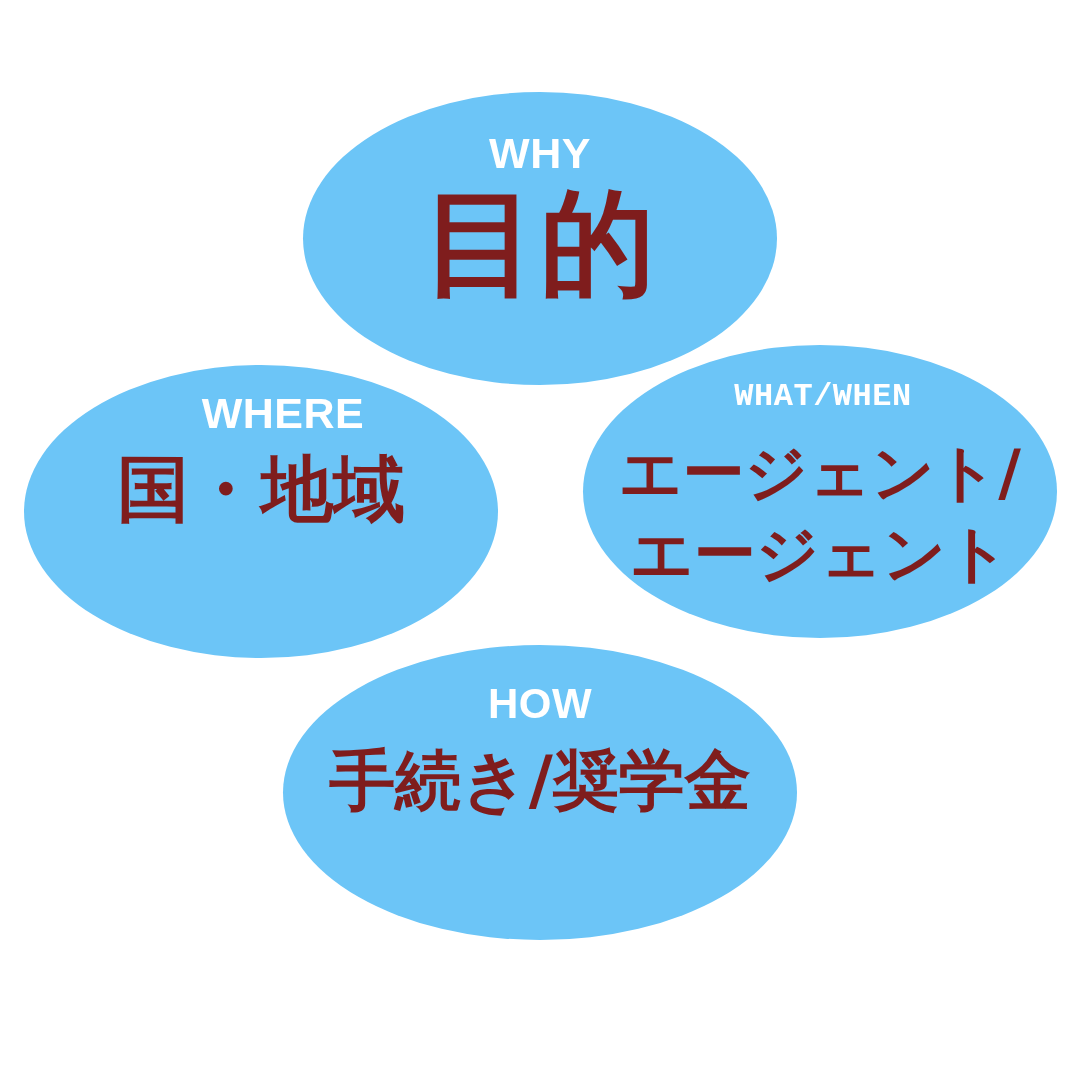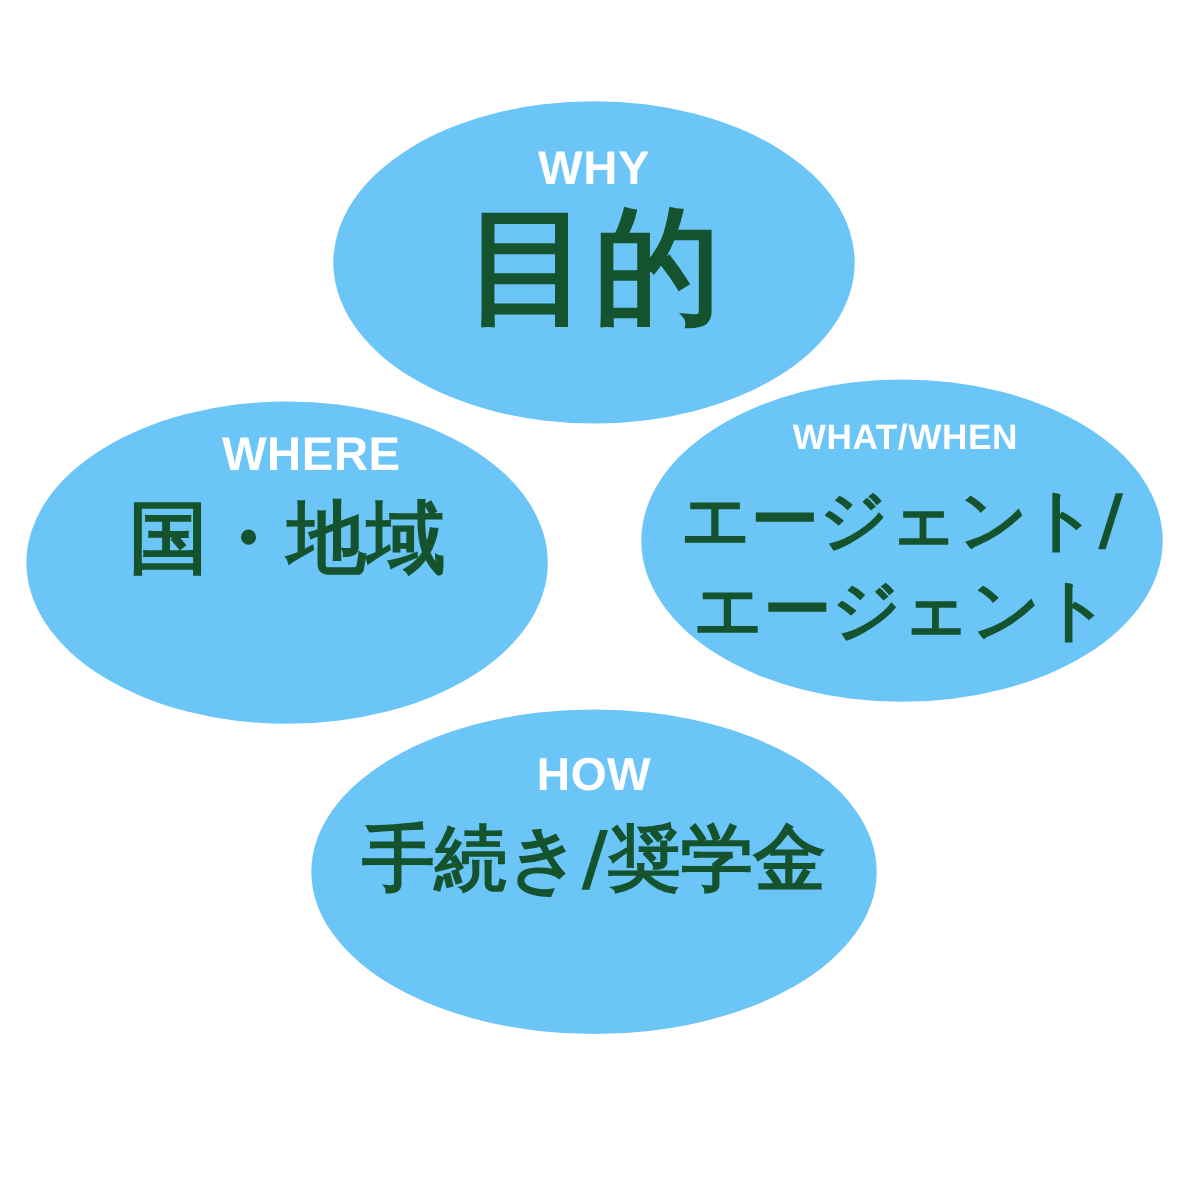--- a/index.html
+++ b/index.html
@@ -36,21 +36,21 @@
   .node-kicker {
     color: #ffffff;
     font-weight: bold;
     letter-spacing: 0.5px;
     line-height: 1;
     white-space: nowrap;
     text-align: center;
   }
 
   .node-label {
-    color: #14532d;
+    color: #7f1d1d;
     font-weight: bold;
     line-height: 1.02;
     white-space: nowrap;
     text-align: center;
     font-family: "DejaVu Sans", "Liberation Sans", sans-serif;
   }
 
   
   #node-why {
     left: 303px;
@@ -90,20 +90,21 @@
   #node-whatwhen {
     left: 583px;
     top: 345px;
     width: 474px;
     height: 293px;
     padding-top: 36px;
   }
   #node-whatwhen .node-kicker {
     font-size: 32px;
     margin-left: 6px;
+    font-family: Liberation Mono, monospace;
   }
   #node-whatwhen .node-label {
     font-size: 62px;
     margin-top: 20px;
     line-height: 1.28;
   }
   #node-whatwhen .line-2 {
     display: block;
     margin-top: 2px;
   }

